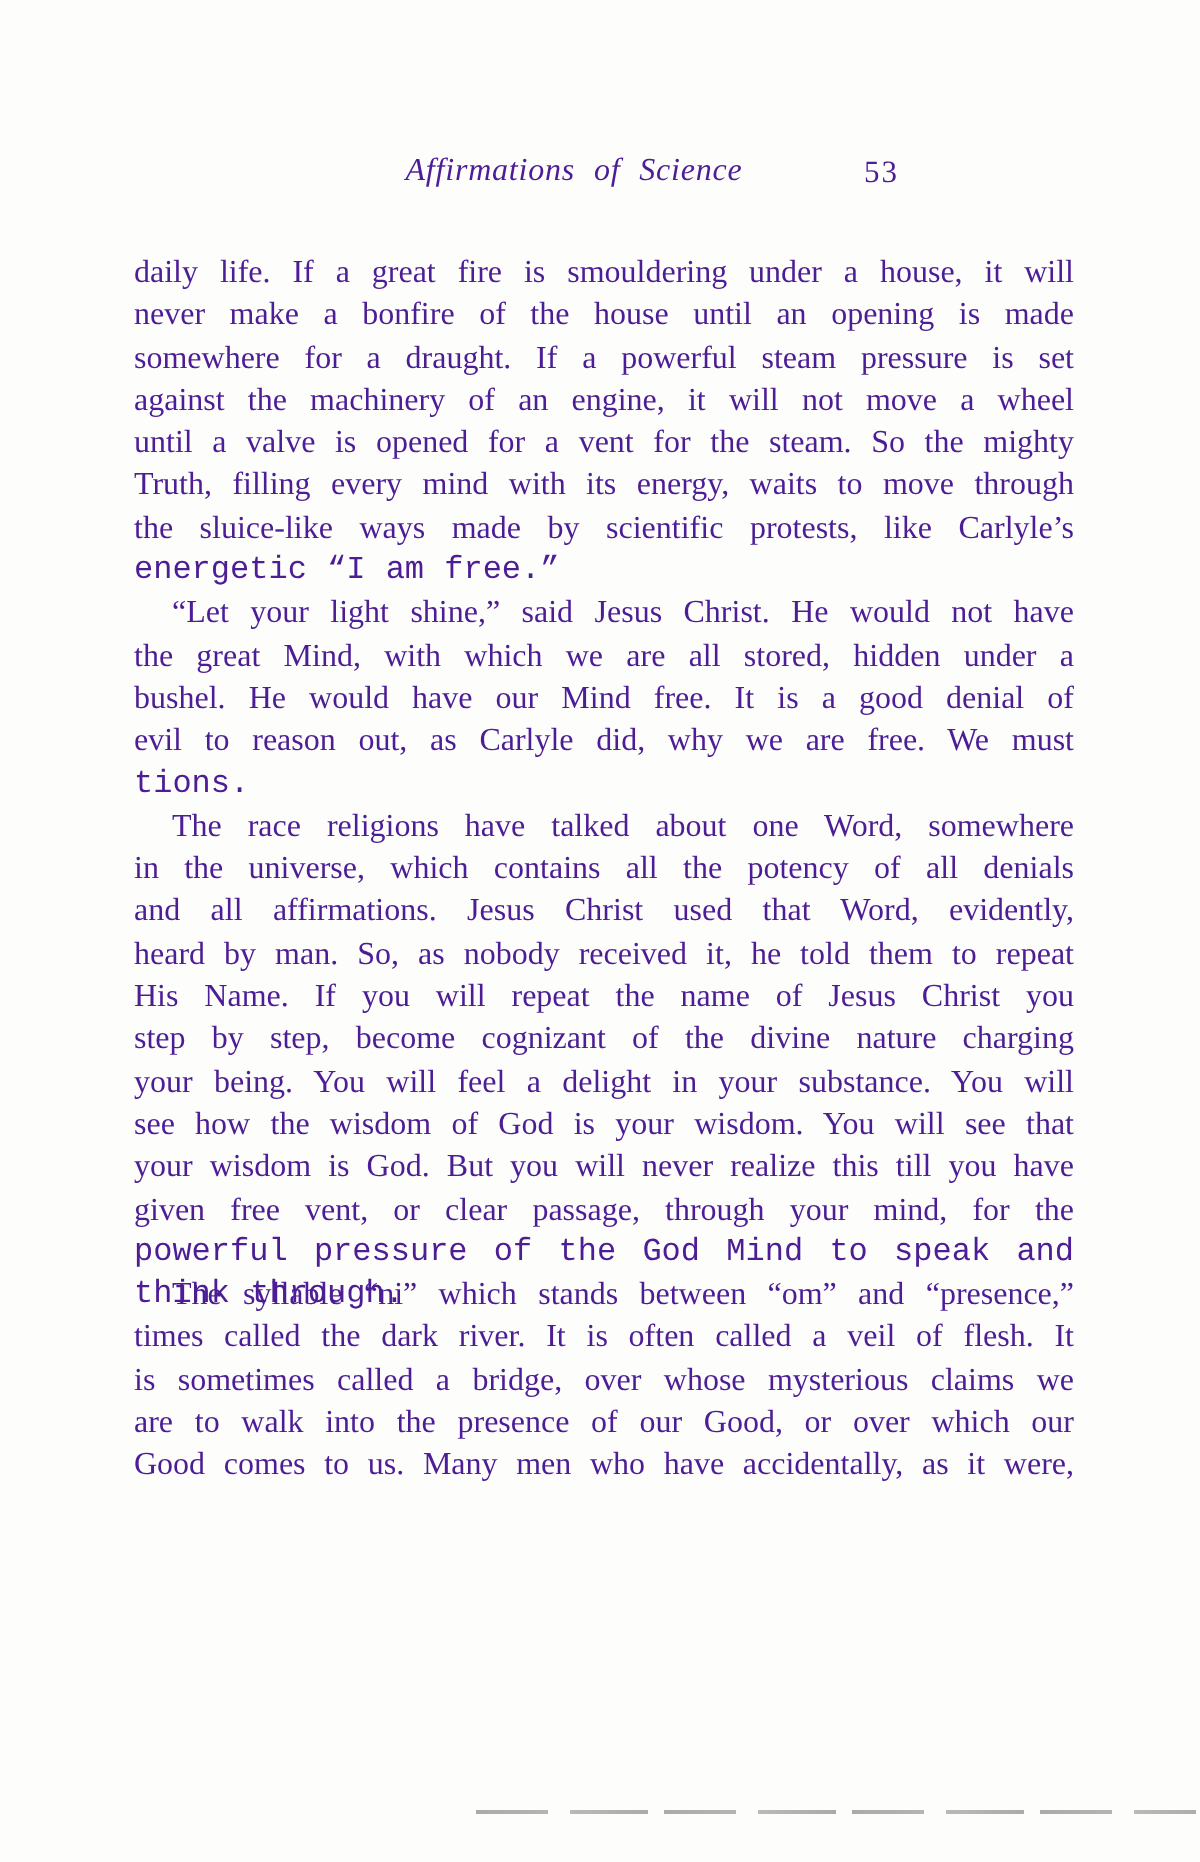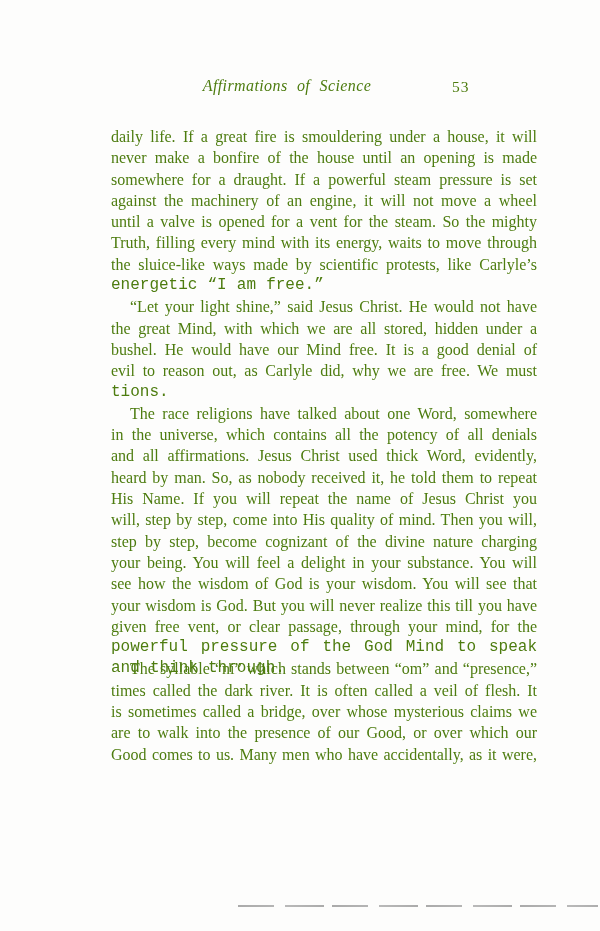--- a/index.html
+++ b/index.html
@@ -2,56 +2,55 @@
 <html><head>
 <meta charset="utf-8">
 <style>
   html, body { margin: 0; padding: 0; background: #ffffff; }
   .page {
     position: relative;
     width: 600px;
     height: 931px;
     background: #fdfdfc;
     font-family: "Liberation Serif", "DejaVu Serif", serif;
-    color: #4d7c0f;
+    color: #4c1d95;
     overflow: hidden;
   }
   .running-head {
     position: absolute;
     top: 77px;
     left: 67px;
     width: 440px;
     text-align: center;
     font-style: italic;
     font-size: 16px;
     letter-spacing: 0.4px;
     word-spacing: 5px;
   }
   .page-number {
     position: absolute;
     top: 78px;
-    left: 452px;
+    left: 432px;
     font-size: 15.5px;
     letter-spacing: 1px;
   }
   .body-text {
     position: absolute;
     top: 126px;
     left: 67px;
     width: 470px;
     font-size: 16px;
     line-height: 21.3px;
     word-spacing: 0.5px;
   }
   .line {
     text-align: justify;
     text-align-last: justify;
     height: 21.3px;
     overflow: visible;
-    margin-left: 44px;
   }
   .line.end { text-align-last: left; font-family: Liberation Mono, monospace; }
   .line.indent { text-indent: 19px; }
   .scan-artifact {
     position: absolute;
     top: 905px;
     left: 238px;
     width: 360px;
     height: 2px;
     background-image: repeating-linear-gradient(
@@ -84,24 +83,23 @@
     <div class="line end">energetic “I am free.”</div>
 
     <div class="line indent">“Let your light shine,” said Jesus Christ. He would not have</div>
     <div class="line">the great Mind, with which we are all stored, hidden under a</div>
     <div class="line">bushel. He would have our Mind free. It is a good denial of</div>
     <div class="line">evil to reason out, as Carlyle did, why we are free. We must</div>
     <div class="line end">tions.</div>
 
     <div class="line indent">The race religions have talked about one Word, somewhere</div>
     <div class="line">in the universe, which contains all the potency of all denials</div>
-    <div class="line">and all affirmations. Jesus Christ used thick Word, evidently,</div>
+    <div class="line">and all affirmations. Jesus Christ used that Word, evidently,</div>
     <div class="line">heard by man. So, as nobody received it, he told them to repeat</div>
     <div class="line">His Name. If you will repeat the name of Jesus Christ you</div>
-    <div class="line">will, step by step, come into His quality of mind. Then you will,</div>
     <div class="line">step by step, become cognizant of the divine nature charging</div>
     <div class="line">your being. You will feel a delight in your substance. You will</div>
     <div class="line">see how the wisdom of God is your wisdom. You will see that</div>
     <div class="line">your wisdom is God. But you will never realize this till you have</div>
     <div class="line">given free vent, or clear passage, through your mind, for the</div>
     <div class="line end">powerful pressure of the God Mind to speak and think through.</div>
 
     <div class="line indent">The syllable “ni” which stands between “om” and “presence,”</div>
     <div class="line">times called the dark river. It is often called a veil of flesh. It</div>
     <div class="line">is sometimes called a bridge, over whose mysterious claims we</div>

